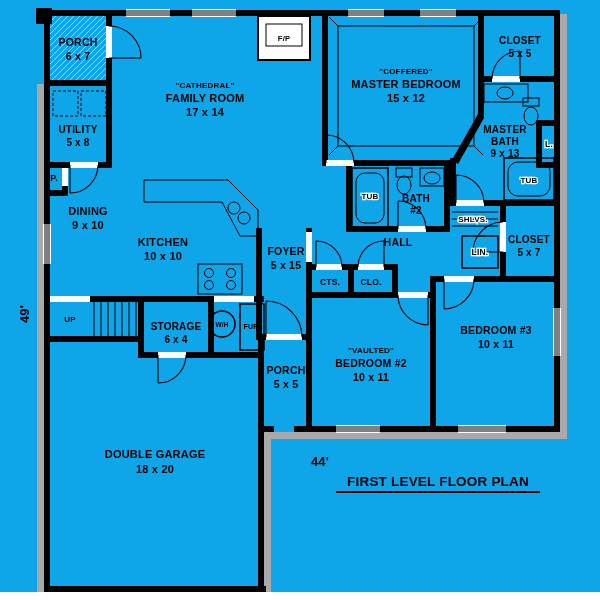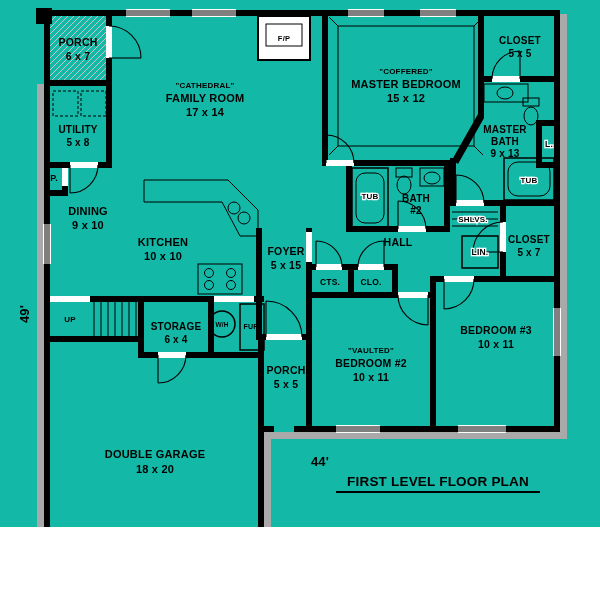--- a/index.html
+++ b/index.html
@@ -1,16 +1,16 @@
 <!DOCTYPE html>
 <html><head>
 <meta charset="utf-8">
 <style>
   html,body{margin:0;padding:0;background:#ffffff;}
-  .stage{width:600px;height:527px;position:relative;background:#14b8a6;overflow:hidden;}
+  .stage{width:600px;height:592px;position:relative;background:#0ea5e9;overflow:hidden;}
   svg{display:block;}
   .lbl{font-family:"Liberation Sans","DejaVu Sans",sans-serif;font-weight:700;fill:#000;text-anchor:middle;letter-spacing:.2px;}
   .halo{stroke:#fff;stroke-width:2.5;paint-order:stroke;}
   .f65{font-size:6.5px}.f7{font-size:7px}.f75{font-size:7.5px}.f8{font-size:8px}.f85{font-size:8.5px}
   .f9{font-size:9px}.f10{font-size:10px}.f105{font-size:10.5px}.f11{font-size:11px}
   .f13{font-size:13px}.f135{font-size:13.5px}
   .wall{fill:#000;}
   .gap{fill:#fff;}
   .shadow{fill:#a9a9a9;}
   .thin{fill:none;stroke:#000;stroke-width:1;}

